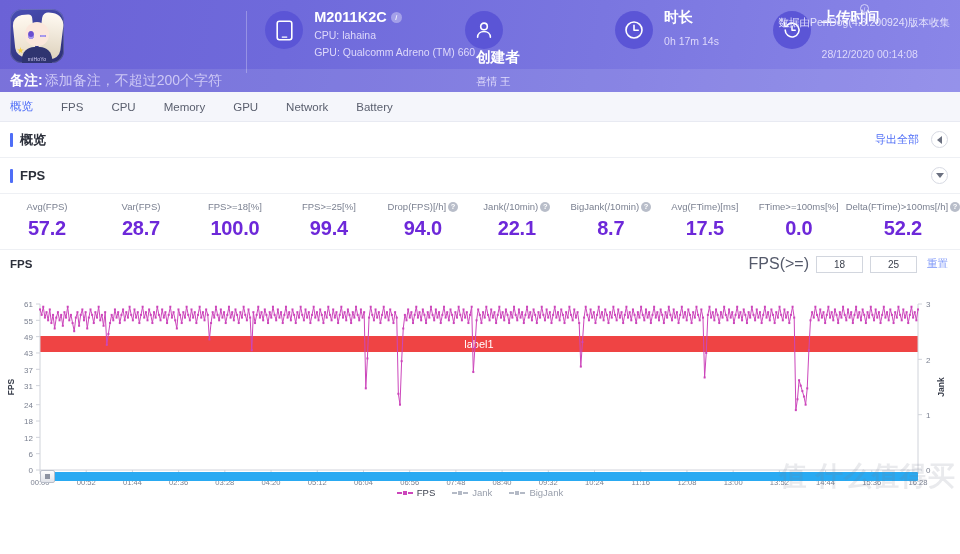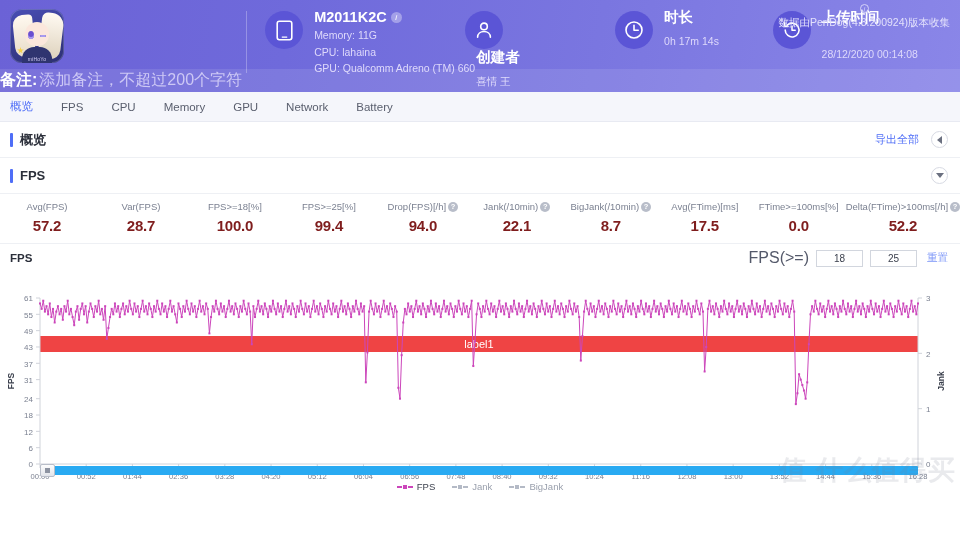--- a/index.html
+++ b/index.html
@@ -121,21 +121,22 @@
   .device-block { width: 200px; }
   .creator-block { width: 160px; flex-direction: column; }
   .duration-block { width: 168px; }
   .upload-block { width: 200px; }
 
   
   .remark {
     position: absolute; left: 0; right: 0; bottom: 0;
     height: 23px; background: rgba(255,255,255,.10);
     display: flex; align-items: center;
-    font-size: 16px; color: #cdc8f5;
+    padding-left: 10px;
+    font-size: 14px; color: #cdc8f5;
   }
   .remark b { color: #fff; font-weight: bold; margin-right: 2px; }
 
   
   .tabbar {
     height: 30px; background: #f5f6fb;
     border-bottom: 1px solid #e8eaf2;
     display: flex; align-items: center; padding-left: 10px;
     gap: 0;
   }
@@ -177,21 +178,21 @@
   .metric .lbl {
     font-size: 9.5px; color: #7b8191; white-space: nowrap;
     display: flex; align-items: center; justify-content: center; gap: 2px;
   }
   .q-icon {
     display: inline-flex; align-items: center; justify-content: center;
     width: 10px; height: 10px; border-radius: 50%;
     background: #b8bdc9; color: #fff; font-size: 7.5px; font-weight: bold;
   }
   .metric .val {
-    font-size: 15px; font-weight: bold; color: #7f1d1d;
+    font-size: 20px; font-weight: bold; color: #6d28d9;
     margin-top: 5px; letter-spacing: -.2px;
   }
 
   
   .chart-head {
     height: 28px; display: flex; align-items: center;
     padding: 0 12px 0 10px;
   }
   .chart-head .ct { font-size: 11.5px; font-weight: bold; color: #2b2f3a; }
   .fps-ctrl { display: flex; align-items: center; gap: 7px; }
@@ -282,21 +283,20 @@
         <svg width="17" height="21" viewBox="0 0 17 21">
           <rect x="1.2" y="1.2" width="14.6" height="18.6" rx="2.2" fill="none" stroke="#fff" stroke-width="1.6"></rect>
           <rect x="5.6" y="16.4" width="5.8" height="1.3" rx=".6" fill="#fff"></rect>
         </svg>
       </div>
       <div class="hdr-body">
         <div class="hdr-name">
           <span>M2011K2C</span>
           <span class="info-badge">i</span>
         </div>
-        <div class="hdr-line">Memory: 11G</div>
         <div class="hdr-line">CPU: lahaina</div>
         <div class="hdr-line">GPU: Qualcomm Adreno (TM) 660</div>
       </div>
     </div>
 
     <div class="hdr-card creator-block">
       <div class="hdr-circle">
         <svg width="20" height="20" viewBox="0 0 20 20">
           <circle cx="10" cy="6.4" r="3.3" fill="none" stroke="#fff" stroke-width="1.6"></circle>
           <path d="M3.6 17.2c0-3.6 2.9-5.7 6.4-5.7s6.4 2.1 6.4 5.7" fill="none" stroke="#fff" stroke-width="1.6" stroke-linecap="round"></path>

